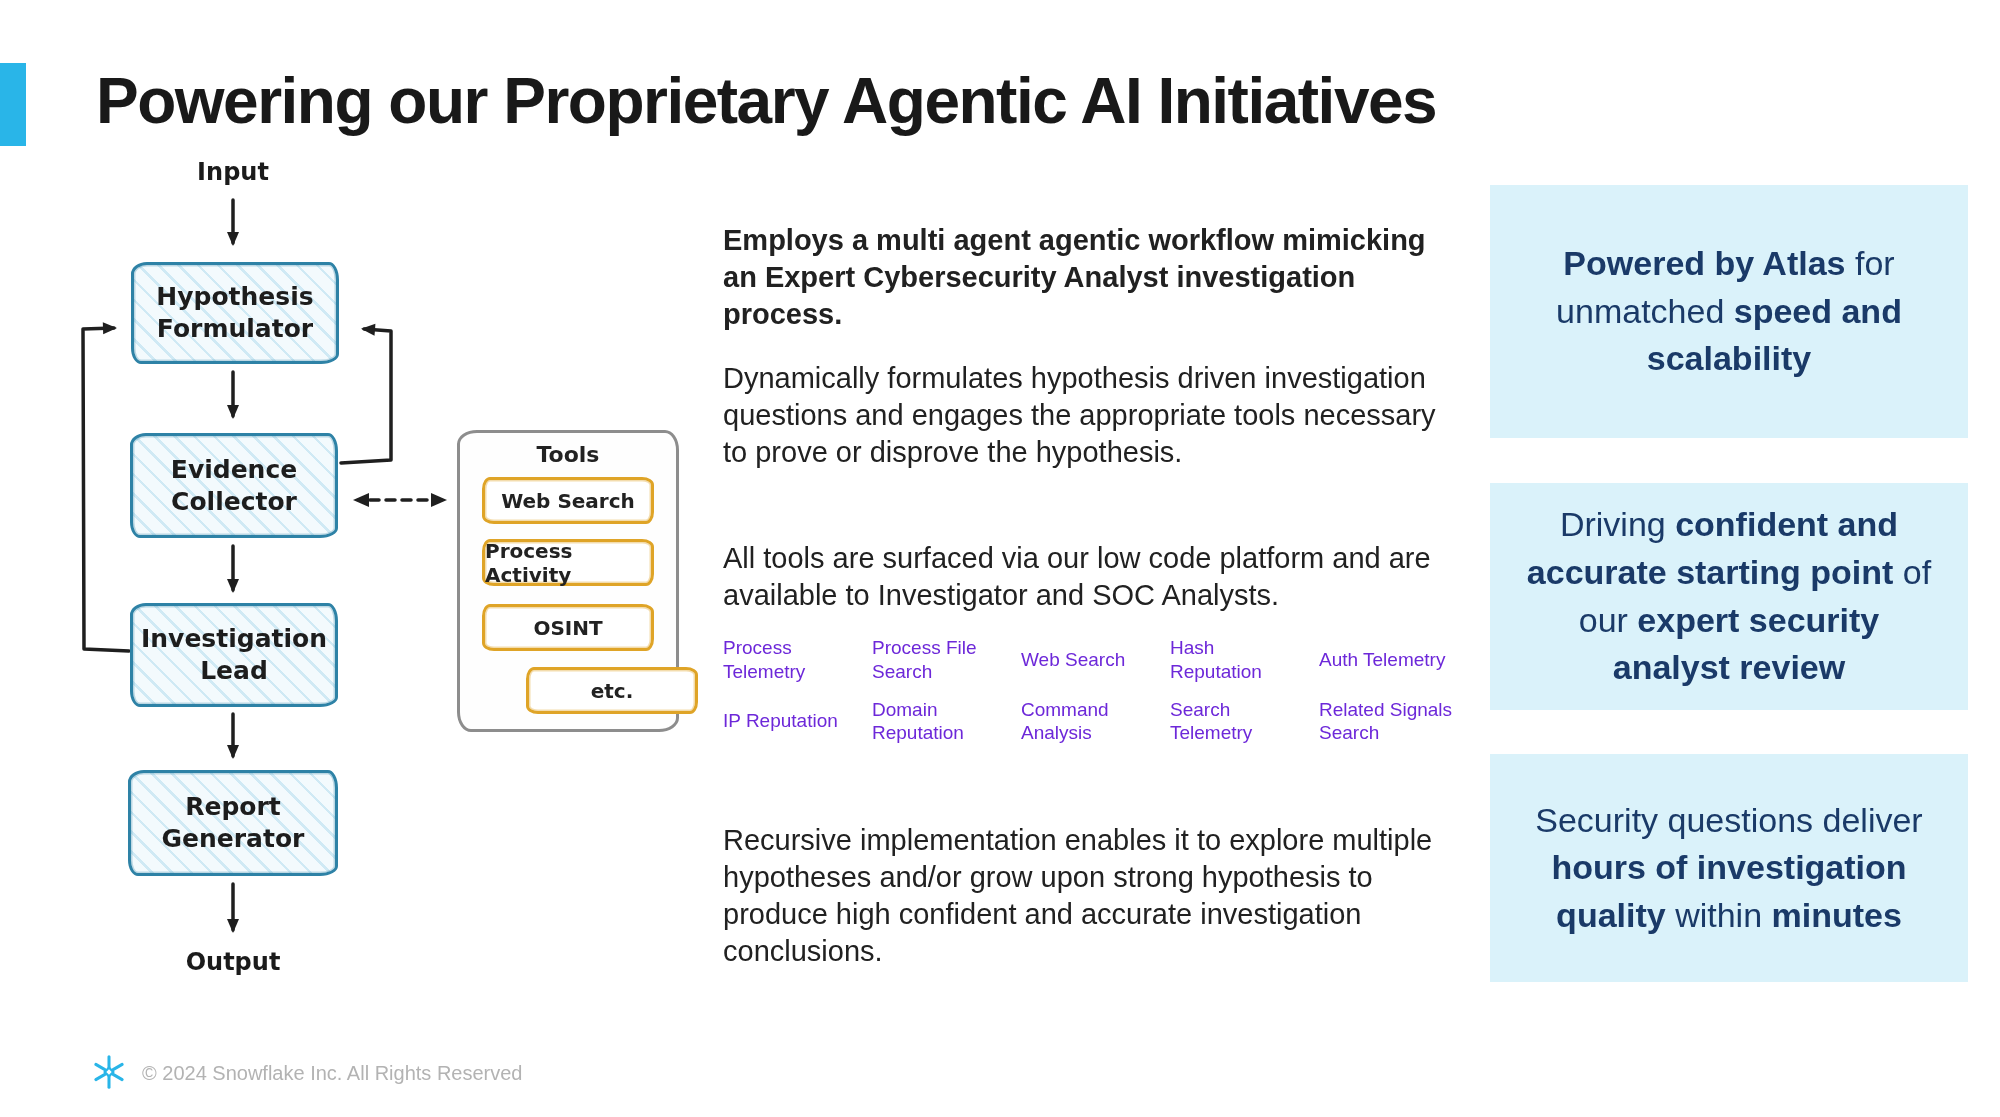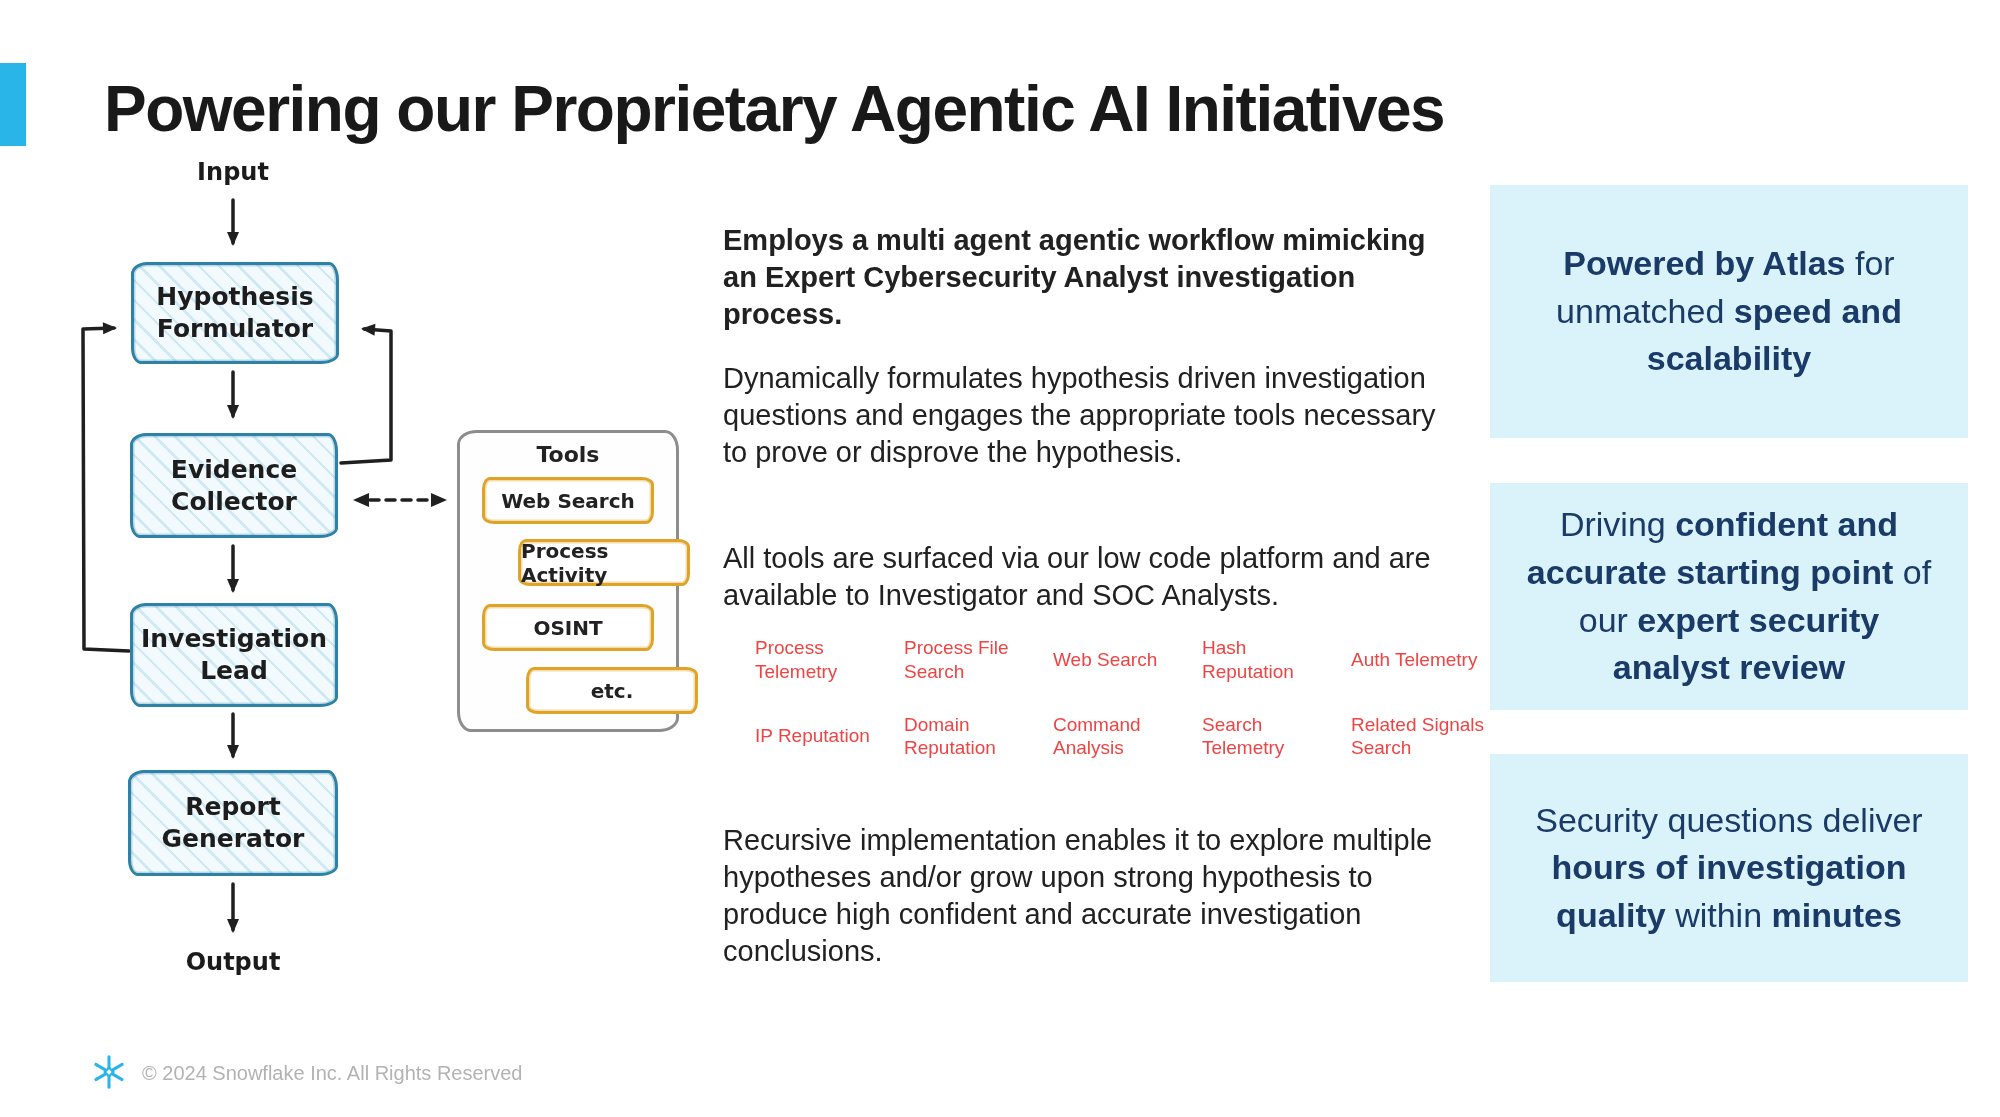--- a/index.html
+++ b/index.html
@@ -1,21 +1,21 @@
 <!DOCTYPE html>
 <html><head>
 <meta charset="utf-8">
 <style>
   html,body{margin:0;padding:0;background:#ffffff;}
   .stage{position:relative;width:2000px;height:1117px;background:#ffffff;overflow:hidden;
          font-family:"Liberation Sans",sans-serif;}
 
   
   .accent{position:absolute;left:0;top:63px;width:26px;height:83px;background:#29b5e8;}
-  .title{position:absolute;left:92px;top:60px;margin:12px;width:1600px;
+  .title{position:absolute;left:92px;top:60px;margin:4px;width:1600px;
          font-size:64px;font-weight:bold;letter-spacing:-1.5px;color:#191919;
          font-family:"Liberation Sans",sans-serif;}
 
   
   .io-label{position:absolute;transform:translateX(-50%);font-family:"DejaVu Sans",sans-serif;
             font-size:24px;font-weight:600;color:#1b1b1b;}
   .fnode{position:absolute;box-sizing:border-box;
          border:3.5px solid #2e82a6;
          border-radius:16px 10px 18px 10px / 12px 18px 10px 16px;
          box-shadow:inset 0 0 0 1.5px rgba(46,130,166,.28);
@@ -34,22 +34,22 @@
   .tool-item{position:absolute;left:50%;transform:translateX(-50%);width:172px;height:47px;box-sizing:border-box;
              border:3px solid #dfa427;border-radius:8px 12px 8px 12px / 12px 8px 12px 8px;
              box-shadow:inset 0 0 0 1.5px rgba(223,164,39,.38);
              background:#ffffff;display:flex;align-items:center;justify-content:center;
              font-family:"DejaVu Sans",sans-serif;font-size:20px;font-weight:600;color:#222;}
 
   
   .para{position:absolute;left:723px;width:732px;font-size:29px;line-height:1.28;color:#212121;
         font-family:"Liberation Sans",sans-serif;}
   .faded-grid{position:absolute;left:723px;top:636px;width:745px;display:grid;
-              grid-template-columns:repeat(5,149px);row-gap:29px;align-items:center;
-              font-size:19px;line-height:1.25;color:#ef4444;margin-left:32px;}
+              grid-template-columns:repeat(5,149px);row-gap:14px;align-items:center;
+              font-size:19px;line-height:1.25;color:#6d28d9;}
   .faded-grid .cell{padding-right:12px;}
 
   
   .hl{position:absolute;left:1490px;width:478px;box-sizing:border-box;background:#daf2fa;
       display:flex;align-items:center;justify-content:center;text-align:center;
       padding:6px 26px;color:#1a3a68;font-size:34px;line-height:1.4;
       font-family:"Liberation Sans",sans-serif;}
   .hl b{font-weight:bold;}
 
   
@@ -90,21 +90,21 @@
   <div class="fnode" style="left:131px;top:262px;width:208px;height:102px;">Hypothesis Formulator</div>
   <div class="fnode" style="left:130px;top:433px;width:208px;height:105px;">Evidence Collector</div>
   <div class="fnode" style="left:130px;top:603px;width:208px;height:104px;">Investigation Lead</div>
   <div class="fnode" style="left:128px;top:770px;width:210px;height:106px;">Report Generator</div>
 
   <div class="io-label" style="left:233px;top:948px;">Output</div>
 
   <div class="tools-panel">
     <div class="tools-title">Tools</div>
     <div class="tool-item" style="top:44px;">Web Search</div>
-    <div class="tool-item" style="top:106px;margin-left:36px;">Process Activity</div>
+    <div class="tool-item" style="top:106px;">Process Activity</div>
     <div class="tool-item" style="top:171px;">OSINT</div>
     <div class="tool-item" style="top:234px;margin-left:44px;">etc.</div>
   </div>
 
   <div class="para" style="top:222px;font-weight:bold;">Employs a multi agent agentic workflow mimicking an Expert Cybersecurity Analyst investigation process.</div>
   <div class="para" style="top:360px;">Dynamically formulates hypothesis driven investigation questions and engages the appropriate tools necessary to prove or disprove the hypothesis.</div>
   <div class="para" style="top:540px;">All tools are surfaced via our low code platform and are available to Investigator and SOC Analysts.</div>
 
   <div class="faded-grid">
     <div class="cell">Process Telemetry</div>

